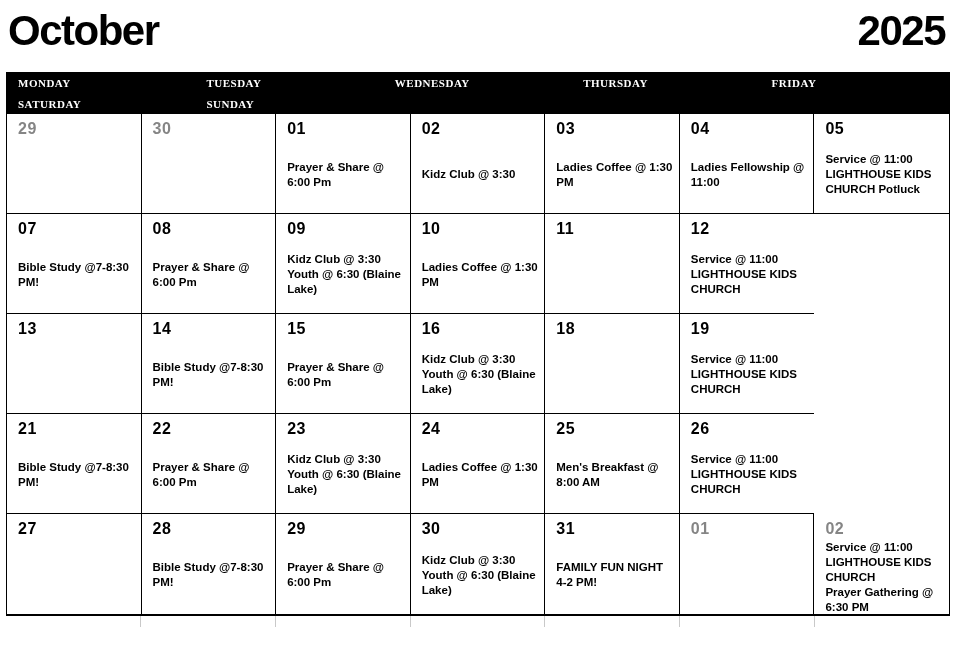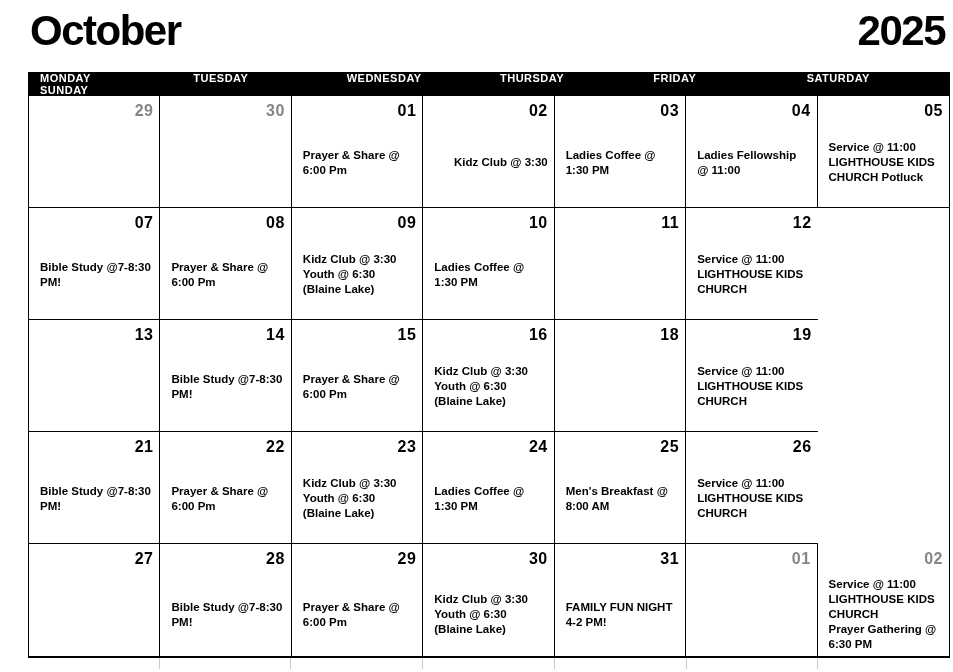--- a/index.html
+++ b/index.html
@@ -2,61 +2,60 @@
 <html style="--header-bg: #000000; --header-text: #ffffff; --grid-border: #000000; --outside-num: #858585; --event-text: #000000;"><head>
 <meta charset="utf-8">
 <style>
   * { margin: 0; padding: 0; box-sizing: border-box; }
   html, body { background: #ffffff; }
   body {
     width: 953px; height: 672px; overflow: hidden;
     font-family: "Liberation Sans", sans-serif;
     color: #000;
   }
-  .page { width: 953px; height: 672px; background: #fff; padding-left: 22px; }
+  .page { width: 953px; height: 672px; background: #fff; }
 
   
   .titlebar {
     height: 72px;
     display: flex; justify-content: space-between; align-items: flex-start;
     padding: 8px 8px 0 8px;
   }
   .month-title, .year-title {
     font-size: 42px; font-weight: bold; letter-spacing: -1.5px; line-height: 1.1;
   }
 
   
   .calendar {
     margin: 0 3px 0 6px;
     border-left: 1px solid var(--grid-border, #000);
     border-right: 1px solid var(--grid-border, #000);
     border-bottom: 2px solid var(--grid-border, #000);
   }
   .weekday-row {
-    display: grid; grid-template-columns: repeat(6, 1fr);
+    display: grid; grid-template-columns: repeat(5, 1fr);
     background: var(--header-bg, #000); color: var(--header-text, #fff);
-    height: 24px; align-items: center;
+    height: 42px; align-items: center; font-family: Liberation Serif, serif;
   }
   .weekday-cell {
     font-size: 11px; font-weight: bold; letter-spacing: 0.5px;
     padding-left: 11px; white-space: nowrap; overflow: hidden;
   }
   .week-row {
     display: grid; grid-template-columns: repeat(7, 1fr);
   }
   .day-cell {
-    height: 112px;
+    height: 100px;
     border-bottom: 1px solid var(--grid-border, #000);
     display: flex; flex-direction: column;
     padding: 6px 6px 4px 11px;
     overflow: hidden;
-    align-items: flex-end;
   }
   .week-row .day-cell:not(:last-child) { border-right: 1px solid var(--grid-border, #000); }
-  .week-row:last-child .day-cell { border-bottom: none; gap: 7px; }
+  .week-row:last-child .day-cell { border-bottom: none; }
   .day-number {
     font-size: 16px; font-weight: bold; line-height: 1.15; letter-spacing: 0.5px;
   }
   .day-cell.outside .day-number { color: var(--outside-num, #858585); }
   .events {
     flex: 1 1 auto;
     display: flex; flex-direction: column; justify-content: center;
     padding-top: 2px;
   }
   .event {

